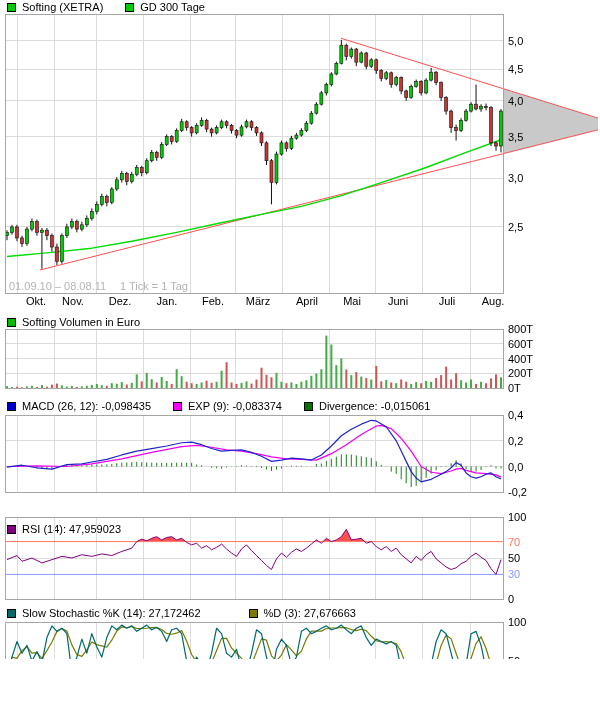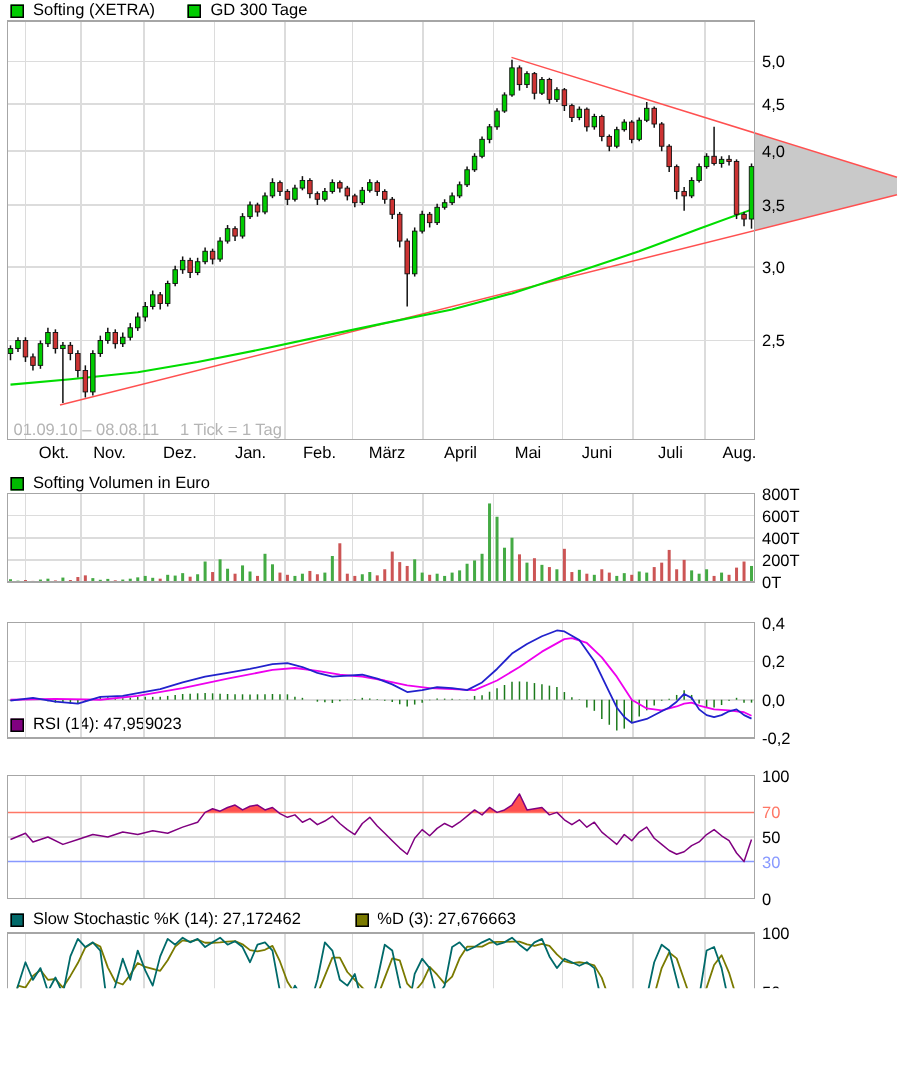--- a/index.html
+++ b/index.html
@@ -21,29 +21,37 @@
     <span class="lt">Softing (XETRA)</span>
     <span class="sw" style="background: rgb(0, 204, 0);"></span>
     <span class="lt">GD 300 Tage</span>
   </div>
 
   <div class="legend" style="top:316px;justify-content:center;">
     <span class="sw" style="background: rgb(0, 187, 0);"></span>
     <span class="lt">Softing Volumen in Euro</span>
   </div>
 
-
-  <div class="legend" style="top:477px;">
+  <div class="legend" style="top:400px;">
+    <span class="sw" style="background: rgb(0, 0, 204);"></span>
+    <span class="lt">MACD (26, 12): -0,098435</span>
+    <span class="sw" style="background: rgb(255, 0, 255);"></span>
+    <span class="lt">EXP (9): -0,083374</span>
+    <span class="sw" style="background: rgb(0, 119, 0);"></span>
+    <span class="lt">Divergence: -0,015061</span>
+  </div>
+
+  <div class="legend" style="top:523px;">
     <span class="sw" style="background: rgb(128, 0, 128);"></span>
     <span class="lt">RSI (14): 47,959023</span>
   </div>
 
   <div class="legend" style="top:607px;">
     <span class="sw" style="background: rgb(0, 106, 106);"></span>
-    <span class="lt" style="margin-right:36px;">Slow Stochastic %K (14): 27,172462</span>
+    <span class="lt" style="margin-right:48px;">Slow Stochastic %K (14): 27,172462</span>
     <span class="sw" style="background: rgb(122, 122, 0);"></span>
     <span class="lt">%D (3): 27,676663</span>
   </div>
 
   <svg id="cv" width="600" height="710">
       <line x1="17" y1="14" x2="17" y2="293" stroke="#dcdcdc" stroke-width="1" shape-rendering="crispEdges"></line>
       <line x1="54" y1="14" x2="54" y2="293" stroke="#dcdcdc" stroke-width="1" shape-rendering="crispEdges"></line>
       <line x1="96" y1="14" x2="96" y2="293" stroke="#dcdcdc" stroke-width="1" shape-rendering="crispEdges"></line>
       <line x1="143" y1="14" x2="143" y2="293" stroke="#dcdcdc" stroke-width="1" shape-rendering="crispEdges"></line>
       <line x1="190" y1="14" x2="190" y2="293" stroke="#dcdcdc" stroke-width="1" shape-rendering="crispEdges"></line>

